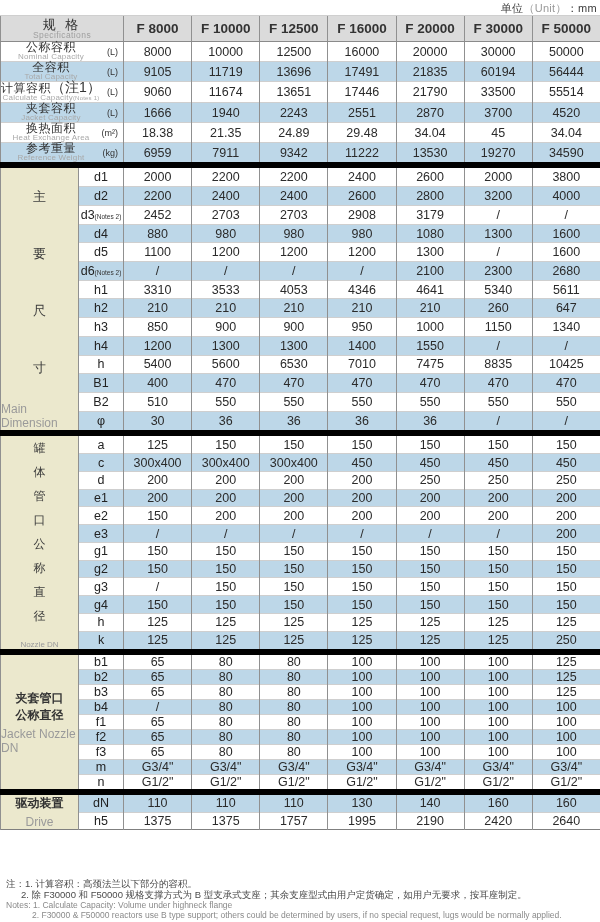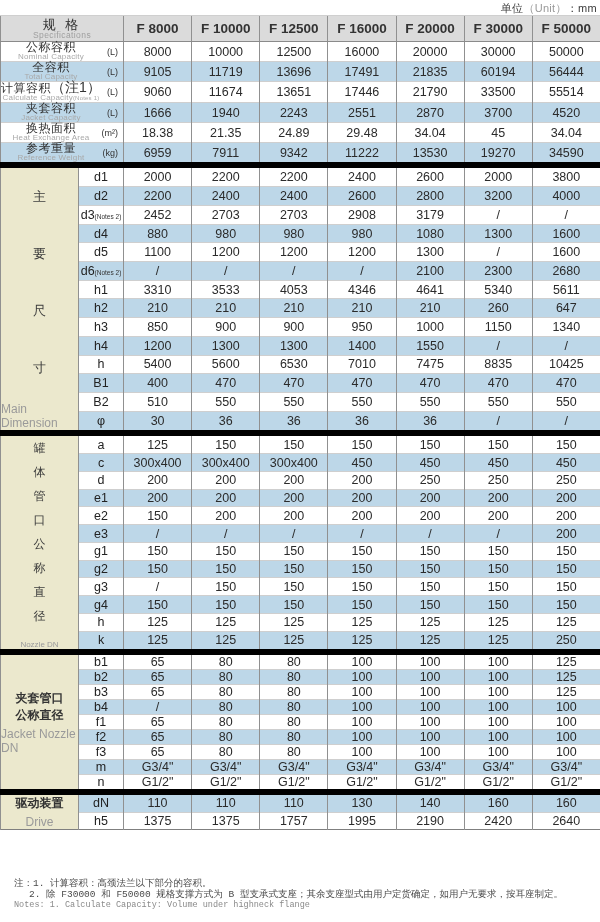--- a/index.html
+++ b/index.html
@@ -53,21 +53,21 @@
 
   td.gcell { background: #ebe8cd; }
   .gbox { height: 100%; display: flex; flex-direction: column; align-items: center; justify-content: center; color: #3c3c3c; }
   .g-main .ch { font-size: 13px; line-height: 13px; margin: 22px 0; }
   .g-main .gen { font-size: 12px; color: #9a9a9a; margin-top: 6px; }
   .g-noz .ch { font-size: 12px; line-height: 12px; margin: 6px 0; }
   .g-noz .gen { font-size: 8px; color: #9a9a9a; margin-top: 12px; }
   .g-two .zh { font-size: 12px; line-height: 17px; font-weight: 600; color: #333; text-align: right; }
   .g-two .gen { font-size: 12px; color: #9a9a9a; margin-top: 3px; }
 
-  .notes { position: absolute; top: 879px; left: 14px; right: 0; font-family: Liberation Mono, monospace; }
+  .notes { position: absolute; top: 879px; left: 6px; right: 0; }
   .notes .zh-note { font-size: 9.5px; color: #4a4a4a; line-height: 10.5px; }
   .notes .en-note { font-size: 8.5px; color: #8a8a8a; line-height: 10px; }
   .indent-zh { padding-left: 15px; }
   .indent-en { padding-left: 26px; }
 </style>
 </head>
 <body>
 
 <div class="page">
 
@@ -604,15 +604,16 @@
           <td class="val">2420</td>
           <td class="val">2640</td>
         </tr>
       </tbody>
   </table>
 
   <div class="notes">
     <div class="zh-note">注：1. 计算容积：高颈法兰以下部分的容积。</div>
     <div class="zh-note indent-zh">2. 除 F30000 和 F50000 规格支撑方式为 B 型支承式支座；其余支座型式由用户定货确定，如用户无要求，按耳座制定。</div>
     <div class="en-note">Notes: 1. Calculate Capacity: Volume under highneck flange</div>
+    <div class="en-note indent-en">2. F30000 &amp; F50000 reactors use B type support; others could be determined by users, if no special request, lugs would be normally applied.</div>
   </div>
 
 </div>
 
 </body></html>

